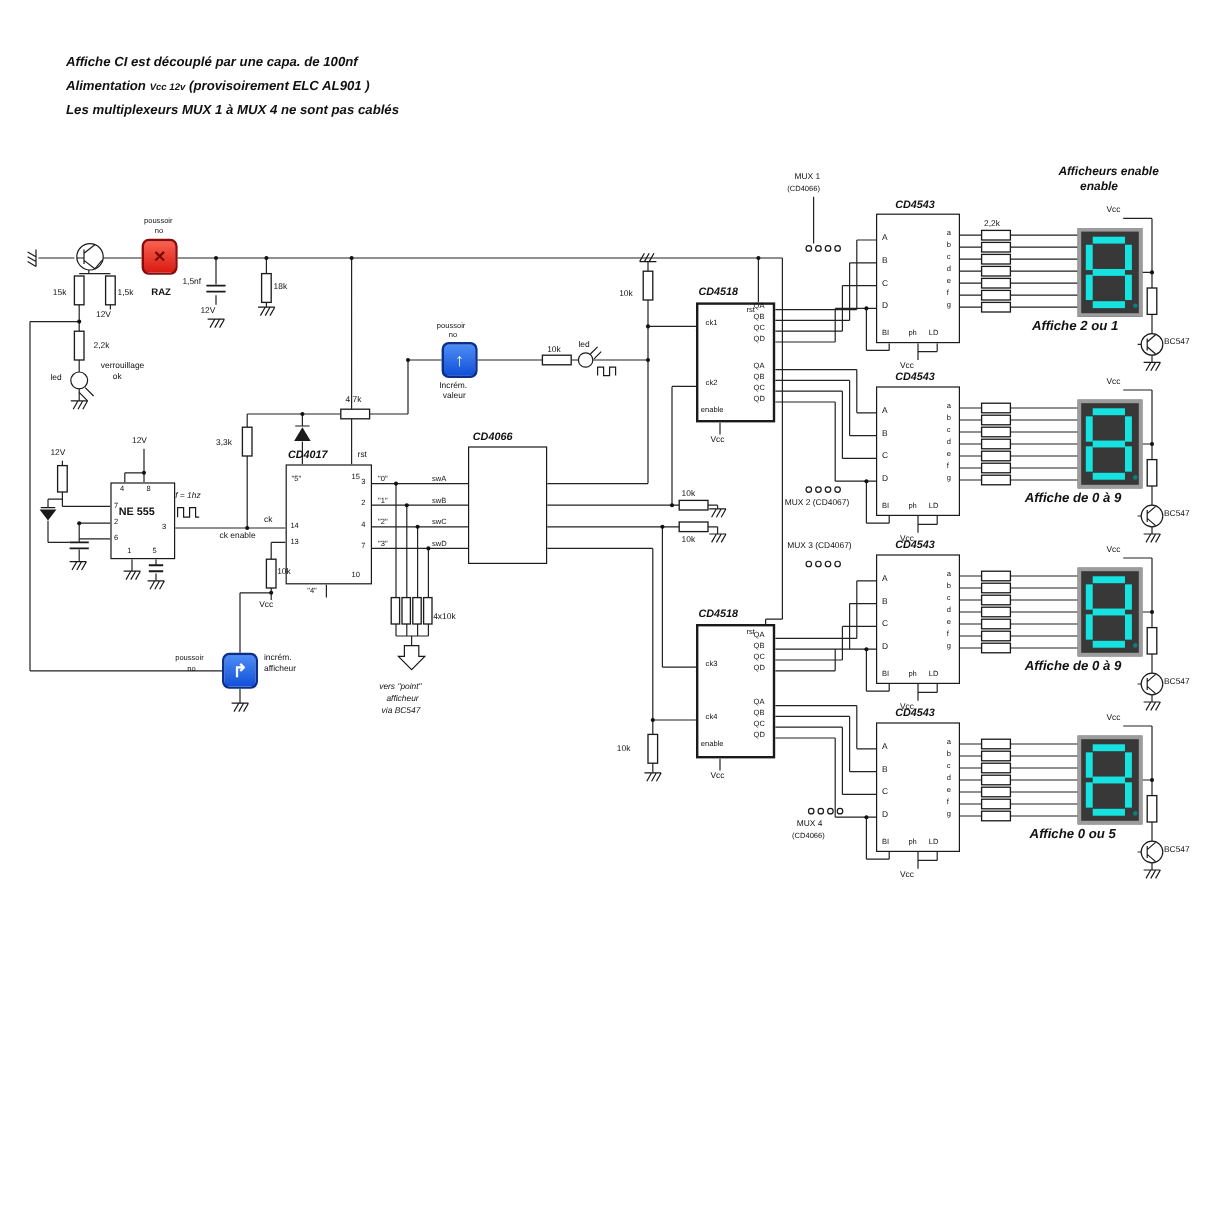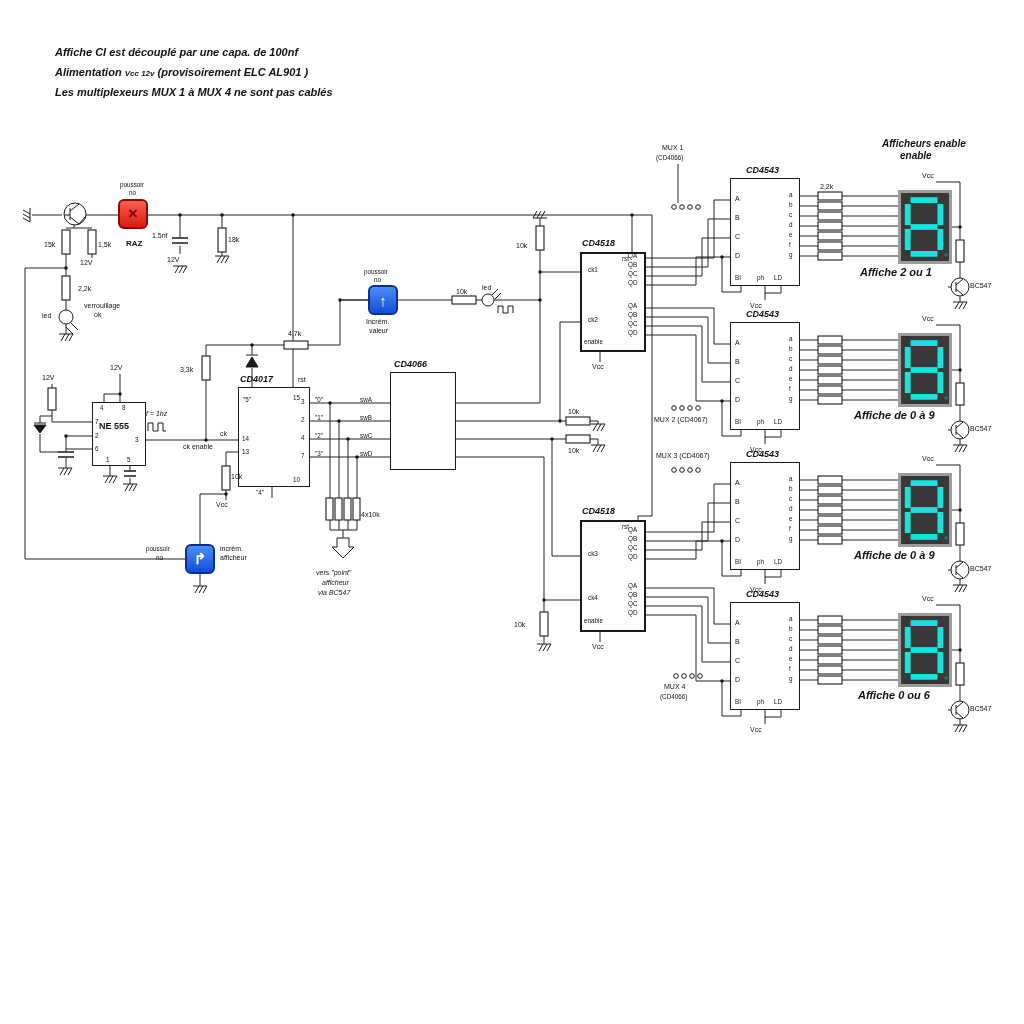--- a/index.html
+++ b/index.html
@@ -559,15 +559,15 @@
 <div class="t" style="left:922px;top:315px">Vcc</div>
 <div class="t" style="left:922px;top:455px">Vcc</div>
 <div class="t" style="left:922px;top:595px">Vcc</div>
 <div class="t" style="left:970px;top:282px">BC547</div>
 <div class="t" style="left:970px;top:425px">BC547</div>
 <div class="t" style="left:970px;top:565px">BC547</div>
 <div class="t" style="left:970px;top:705px">BC547</div>
 <div class="cap" style="left:860px;top:266px">Affiche 2 ou 1</div>
 <div class="cap" style="left:854px;top:409px">Affiche de 0 à 9</div>
 <div class="cap" style="left:854px;top:549px">Affiche de 0 à 9</div>
-<div class="cap" style="left:858px;top:689px">Affiche 0 ou 6</div>
+<div class="cap" style="left:858px;top:689px">Affiche 0 ou 5</div>
 
 </div>
 
 </body></html>

